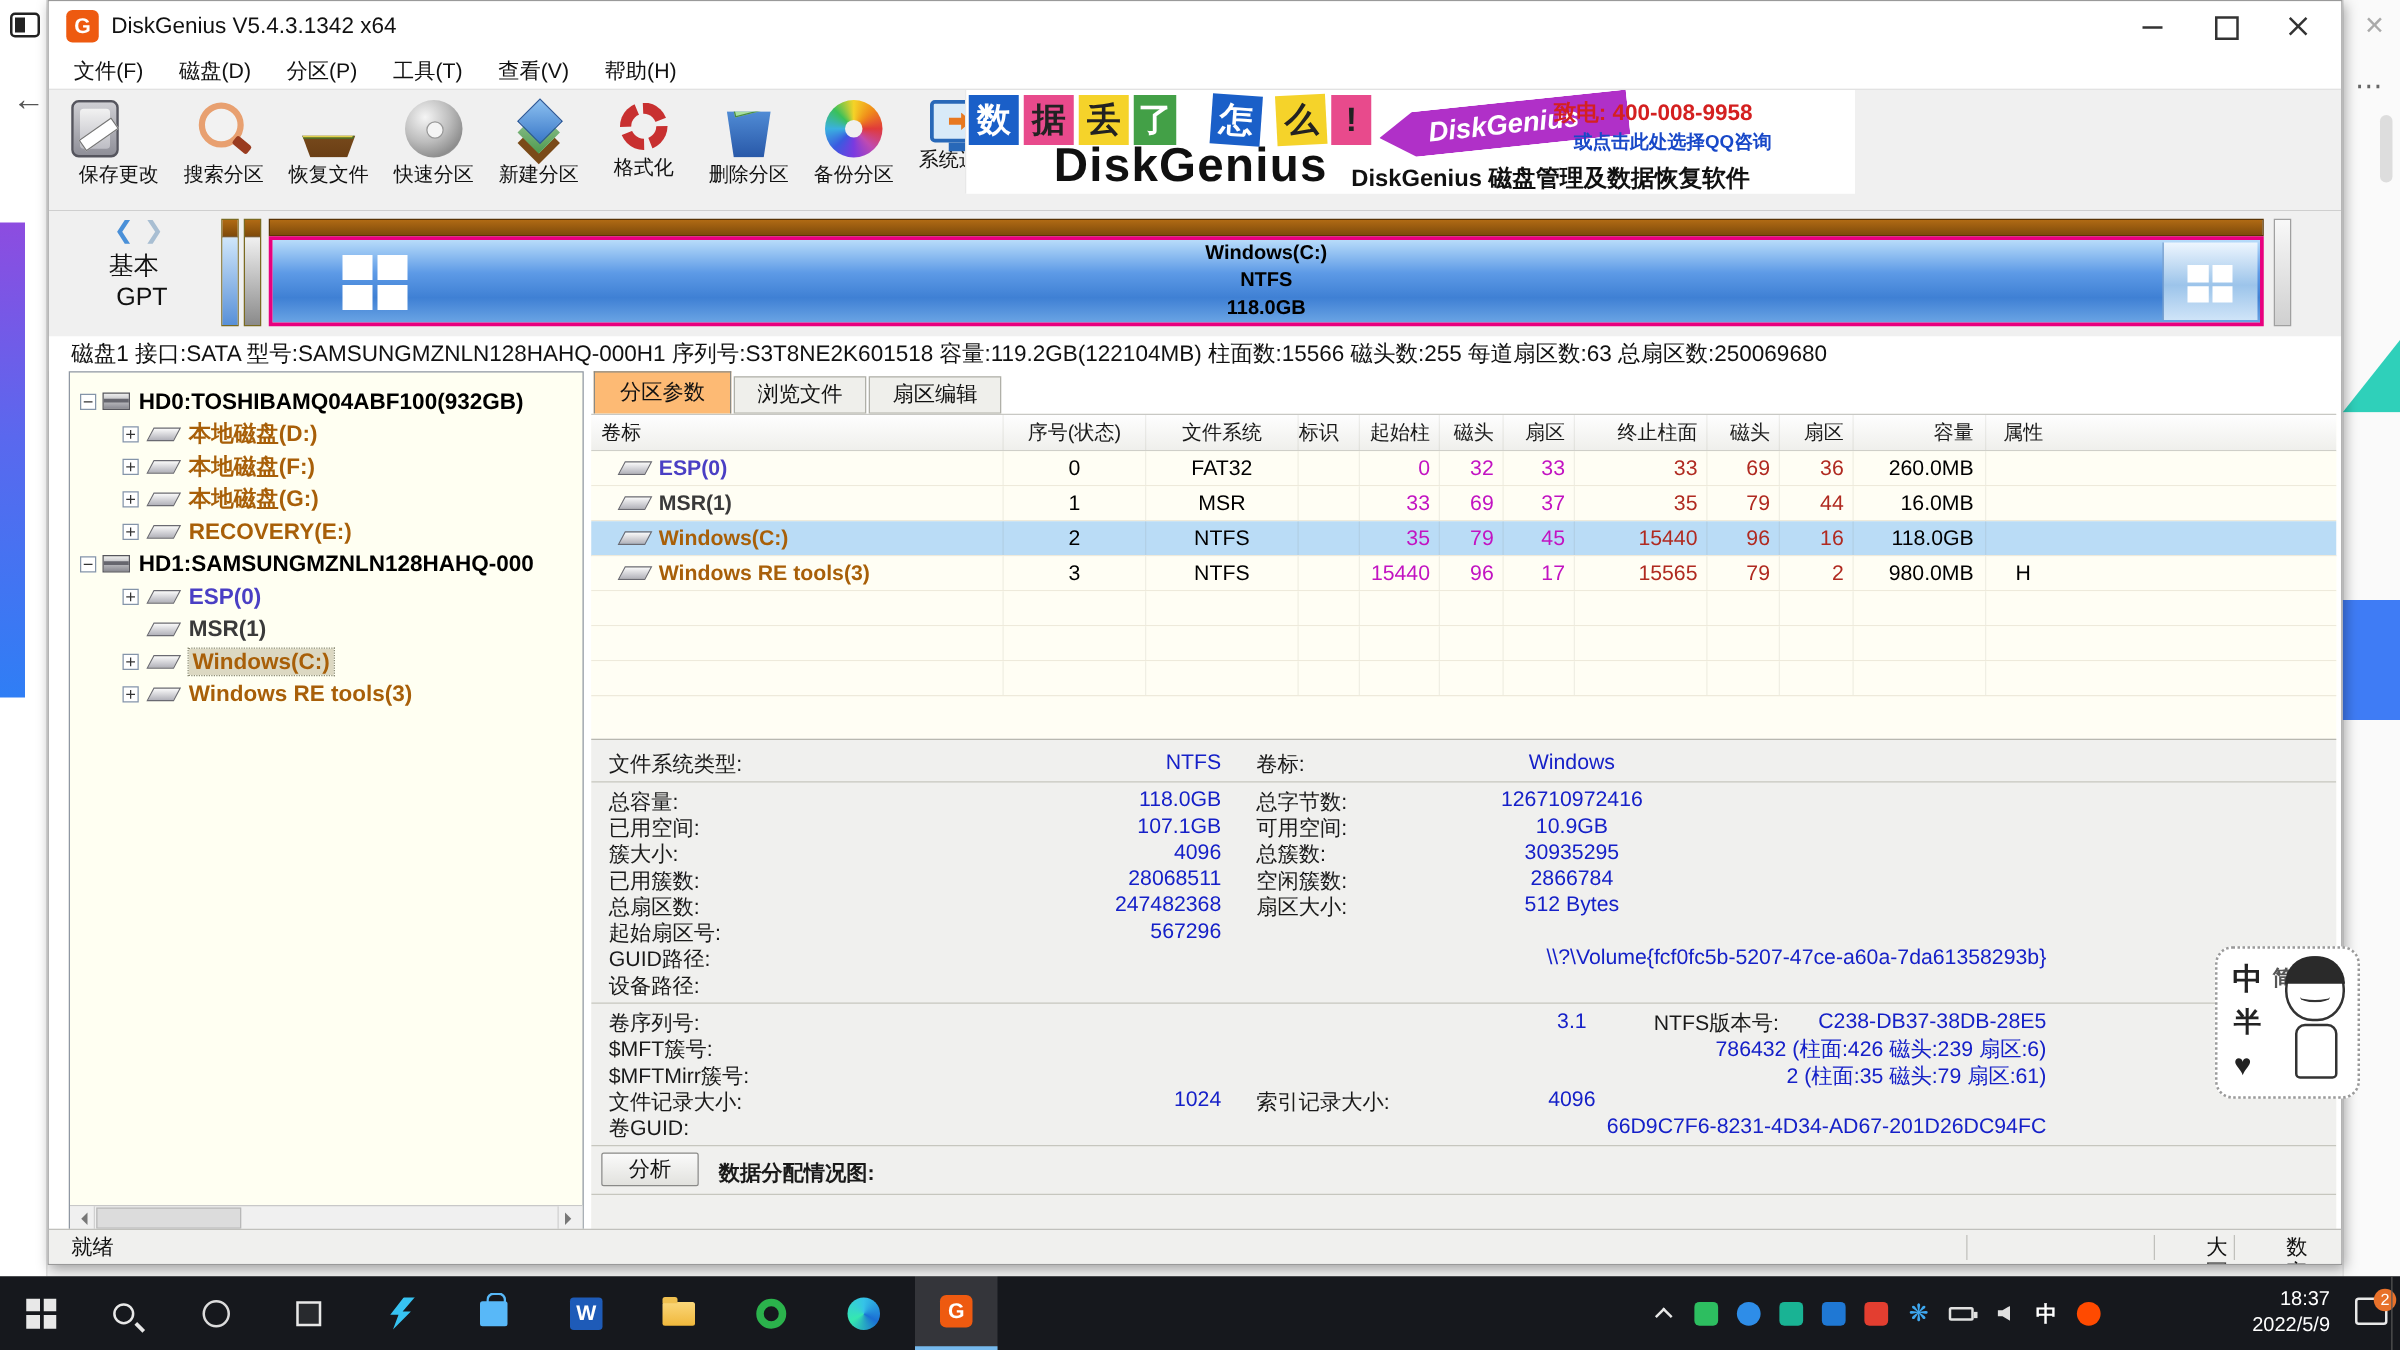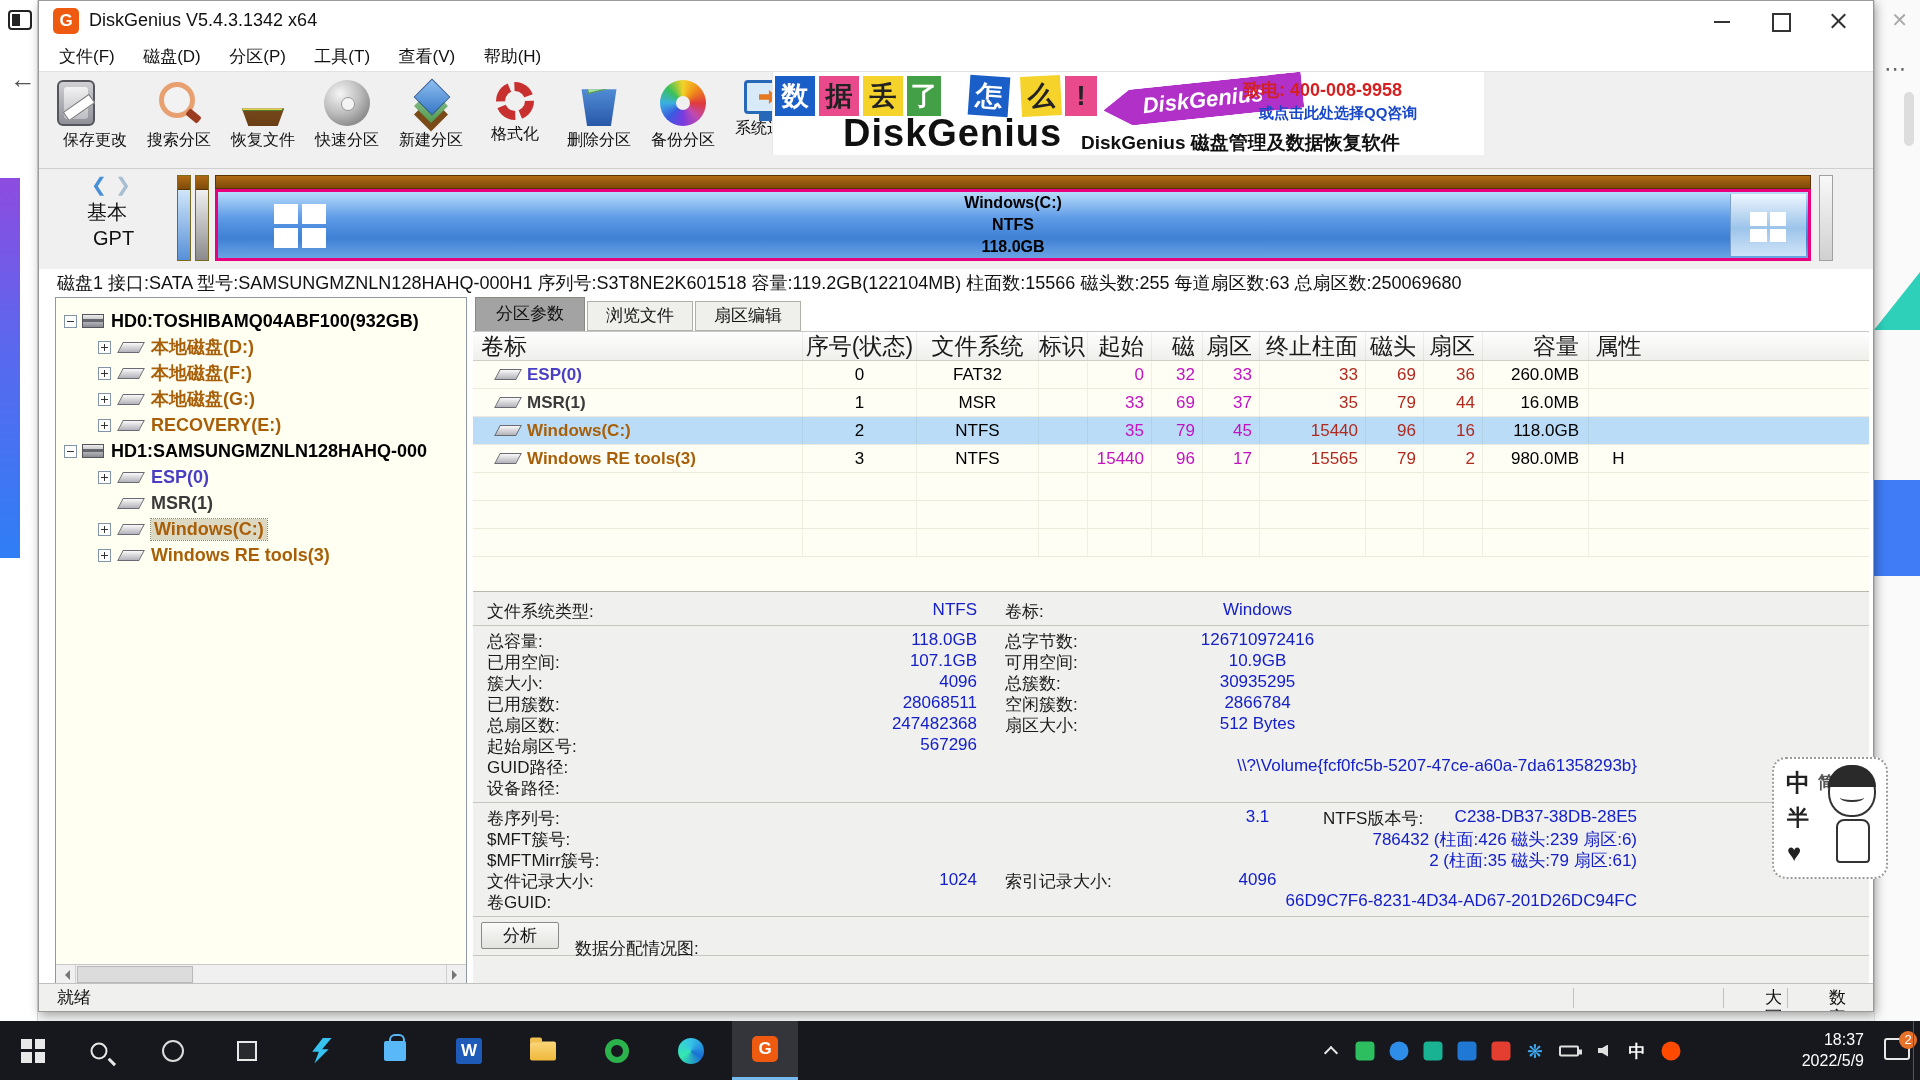--- a/index.html
+++ b/index.html
@@ -143,26 +143,26 @@
   .sbtn::before { content:""; position:absolute; top:5px; border:5px solid transparent;}
   .sbtn.left::before { left:4px; border-right-color:#777;}
   .sbtn.right::before { right:4px; border-left-color:#777;}
   #tree-thumb { position:absolute; left:21px; top:1px; width:116px; height:17px; background:#dcdcdc; border:1px solid #b8b8b8;}
 
   
   #rpanel { position:absolute; left:434px; top:296px; width:1396px; height:688px;}
   #tabs { height:34px; position:relative; background:#fff;}
   .tab { position:absolute; top:4px; height:30px; line-height:28px; text-align:center; font-size:17px; color:#111;
     background:#efefeb; border:1px solid #b0b0a8; width:106px;}
-  .tab.active { top:0; height:34px; line-height:32px; width:110px; background:#a3a3a3; border:1px solid #8a8a84; border-bottom:none; font-weight:normal;}
+  .tab.active { top:0; height:34px; line-height:32px; width:110px; background:#fdba74; border:1px solid #8a8a84; border-bottom:none; font-weight:normal;}
   #tab0 { left:2px;} #tab1 { left:114px;} #tab2 { left:222px;}
 
   #ptable { position:absolute; left:0; right:0; top:34px; bottom:0; background:#fffef4;}
   .hrow { position:relative; height:30px; background:linear-gradient(#fefefe,#efefec);
-    border-top:1px solid #c8c8c4; border-bottom:1px solid #cfcfc8; font-size:23px; color:#1a1a1a;}
+    border-top:1px solid #c8c8c4; border-bottom:1px solid #cfcfc8; font-size:16px; color:#1a1a1a;}
   .prow { position:relative; height:28px; background:#fffef4; border-bottom:1px solid #eeeadb; font-size:17px;}
   .prow.sel { background:#badcf6;}
   .cell { position:absolute; top:0; height:100%; line-height:28px; border-right:1px solid rgba(110,110,90,.10); overflow:hidden;}
   .hrow .cell { line-height:29px;}
   .c0 { left:0; width:330px; padding-left:8px;}
   .c1 { left:330px; width:114px; text-align:center;}
   .c2 { left:444px; width:122px; text-align:center;}
   .c3 { left:566px; width:49px; text-align:left;}
   .c4 { left:615px; width:64px; text-align:right; padding-right:7px;}
   .c5 { left:679px; width:51px; text-align:right; padding-right:7px;}
@@ -185,21 +185,21 @@
   .dv1 { position:absolute; left:14px; width:490px; text-align:right; color:#1520c8;}
   .dv1.wide { width:1150px; text-align:right;}
   .dl2 { position:absolute; left:532px; color:#1a1a1a;}
   .dl2.far { left:850px;}
   .dv2 { position:absolute; left:532px; width:505px; text-align:center; color:#1520c8;}
   .dsep { height:1px; background:#c6c6be; margin:4px 0;}
   #btnrow { position:relative; height:30px; margin:4px 0 0 0;}
   #analyze-btn { position:absolute; left:8px; top:1px; width:78px; height:27px; background:linear-gradient(#fafafa,#e2e2de);
     border:1px solid #8a8a88; border-radius:2px; font-size:17px; color:#111;
     font-family:"Liberation Sans","DejaVu Sans",sans-serif;}
-  #alloc-label { position:absolute; left:102px; top:16px; color:#1a1a1a;}
+  #alloc-label { position:absolute; left:102px; top:6px; color:#1a1a1a;font-weight:bold;}
 
   
   #statusbar { position:absolute; left:0; right:0; bottom:0; height:28px; background:#f0f0ee; border-top:1px solid #c0c0bc;
     font-size:17px; color:#111; display:flex; align-items:center;}
   #status-ready { padding-left:18px; flex:1;}
   .scell { width:64px; text-align:center; border-left:1px solid #c0c0bc; height:20px; line-height:20px;padding-left:36px;}
   .scell.pad { width:150px;}
   #statusbar .endpad { width:22px;}
 
   

